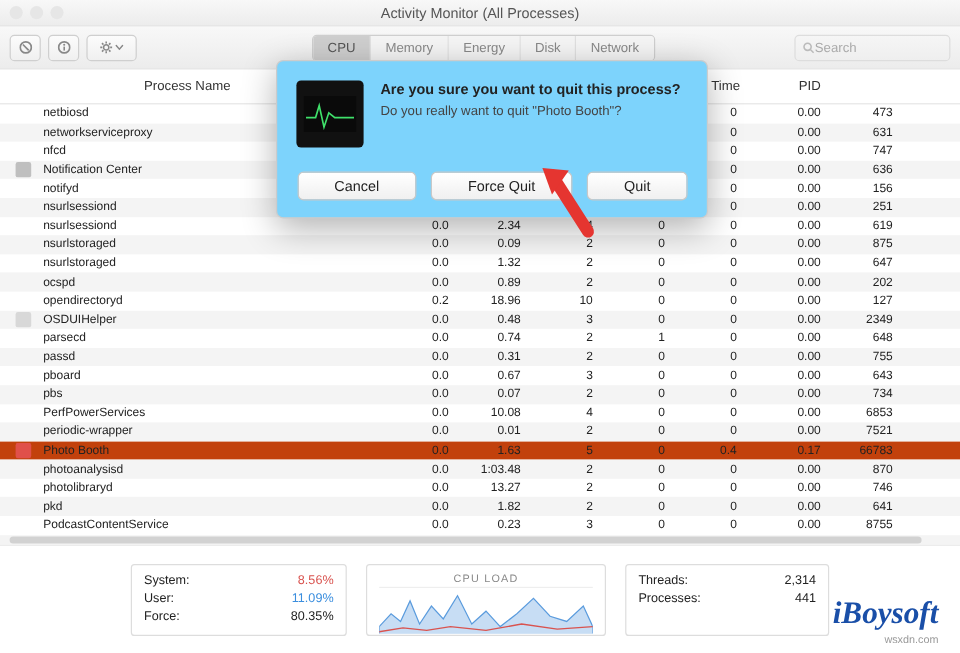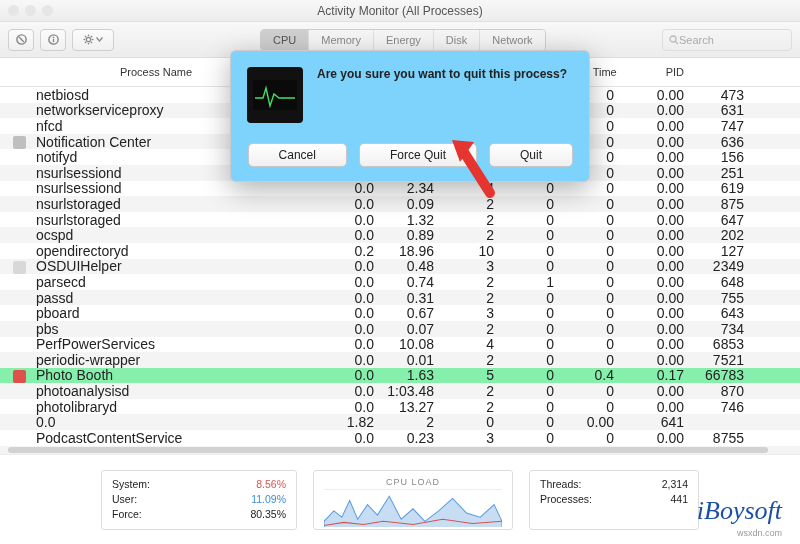--- a/index.html
+++ b/index.html
@@ -13,46 +13,46 @@
 .tbtn.wd { width: auto; padding: 0 10px; }
 .seg { display: flex; border: 1px solid #cfcfcf; border-radius: 4px; overflow: hidden; margin-left: 140px; }
 .seg .sitem { padding: 4px 12px; font-size: 11px; color: #888; background: #f5f5f5; border-right: 1px solid #e0e0e0; text-align: right; }
 .seg .sitem:last-child { border-right: none; }
 .seg .sitem.active { background: #cfcfcf; color: #555; }
 .search { margin-left: auto; width: 130px; height: 22px; border: 1px solid #ddd; border-radius: 4px; display: flex; align-items: center; padding: 0 6px; color: #aaa; gap: 0; }
 .header-row { display: grid; grid-template-columns: 280px 100px 60px 60px 60px 60px 70px 60px; font-size: 11px; color: #333; background: #fff; border-bottom: 1px solid #e5e5e5; }
 .header-row > div { padding: 8px 6px; text-align: right; white-space: nowrap; overflow: hidden; }
 .header-row > div:first-child { text-align: left; padding-left: 120px; }
 .tbody { flex: 1; overflow: hidden; }
-.row { display: grid; grid-template-columns: 30px 250px 100px 60px 60px 60px 60px 70px 60px; font-size: 14px; height: 15.6px; align-items: center; }
+.row { display: grid; grid-template-columns: 30px 250px 100px 60px 60px 60px 60px 70px 60px; font-size: 10px; height: 15.6px; align-items: center; }
 .row:nth-child(even) { background: #f4f4f4; }
-.row.sel { background: #86efac; }
+.row.sel { background: #c2410c; }
 .row > div { padding: 0 6px; text-align: right; white-space: nowrap; overflow: hidden; text-overflow: ellipsis; }
 .row > div:nth-child(1) { padding: 0 2px 0 10px; text-align: center; }
 .row > div:nth-child(2) { text-align: left; }
 .icon-img { width: 13px; height: 13px; display: inline-block; border-radius: 2px; vertical-align: middle; }
 .footer { height: 90px; display: flex; justify-content: center; align-items: center; gap: 16px; padding: 8px 40px; border-top: 1px solid #ececec; position: relative; }
 .panel { border: 1px solid #ddd; border-radius: 3px; padding: 6px 10px; font-size: 10.5px; height: 60px; }
-.panel.stats { width: 196px; text-align: right; }
+.panel.stats { width: 180px; text-align: right; }
 .panel.chart { width: 200px; display: flex; flex-direction: column; }
 .panel.threads { width: 170px; }
 .srow { display: flex; justify-content: space-between; line-height: 15px; }
 .srow .sysval { color: #d9534f; }
 .srow .userval { color: #3b8ede; }
 .ctitle { text-align: center; font-size: 9px; color: #888; letter-spacing: 1px; }
 .sparkline { flex: 1; position: relative; border-top: 1px solid #eee; margin-top: 2px; }
 .modal { position: absolute; left: 230px; top: 50px; width: 360px; background: #7dd3fc; border: 1px solid #ccc; border-radius: 6px; box-shadow: 0 8px 28px rgba(0,0,0,.3); padding: 16px 16px 14px 16px; display: flex; flex-direction: column; }
 .modal .mtop { display: flex; gap: 14px; }
 .modal .micon { width: 56px; height: 56px; background: #111; border-radius: 4px; display: flex; align-items: center; justify-content: center; }
 .modal .mtext h3 { font-size: 12px; font-weight: 700; color: #222; margin-bottom: 6px; }
 .modal .mtext p { font-size: 11px; color: #444; }
 .modal .mbtns { display: flex; justify-content: flex-end; gap: 12px; margin-top: 20px; }
 .modal .mbtn { min-width: 74px; padding: 4px 30px; background: linear-gradient(#ffffff,#f0f0f0); border: 1px solid #c8c8c8; border-radius: 5px; font-size: 12px; text-align: center; }
 .arrow { position: absolute; left: 450px; top: 138px; pointer-events: none; z-index: 5; }
-.logo { position: absolute; right: 18px; bottom: 18px; font-size: 26px; font-weight: 400; font-style: italic; color: #1a4fa8; font-family: Georgia, serif; }
+.logo { position: absolute; right: 18px; bottom: 18px; font-size: 26px; font-weight: 700; font-style: italic; color: #1a4fa8; font-family: Georgia, serif; }
 .url { position: absolute; right: 18px; bottom: 6px; font-size: 9px; color: #999; }
 .hscroll { height: 8px; background: #f4f4f4; display: flex; align-items: center; padding: 0 8px; }
 .hscroll .thumb { height: 6px; width: 760px; background: #d2d2d2; border-radius: 3px; }
 </style>
 </head>
 <body>
 
 <div class="window">
   <div class="titlebar">
     <div class="traffic">
@@ -349,20 +349,21 @@
         <div>0.0</div>
         <div>13.27</div>
         <div>2</div>
         <div>0</div>
         <div>0</div>
         <div>0.00</div>
         <div>746</div>
       </div>
       <div class="row">
         <div></div>
+        <div>pkd</div>
         <div>0.0</div>
         <div>1.82</div>
         <div>2</div>
         <div>0</div>
         <div>0</div>
         <div>0.00</div>
         <div>641</div>
       </div>
       <div class="row">
         <div></div>
@@ -431,20 +432,21 @@
 <div class="modal">
   <div class="mtop">
     <div class="micon">
       <svg width="44" height="30" viewBox="0 0 44 30">
           <rect width="44" height="30" fill="#0a0a0a"></rect>
           <path d="M2 18 L10 18 L13 8 L17 26 L21 14 L26 18 L42 18" fill="none" stroke="#3fe06a" stroke-width="1.4"></path>
         </svg>
     </div>
     <div class="mtext">
       <h3>Are you sure you want to quit this process?</h3>
+      <p>Do you really want to quit "Photo Booth"?</p>
     </div>
   </div>
   <div class="mbtns">
     <div class="mbtn">Cancel</div>
     <div class="mbtn">Force Quit</div>
     <div class="mbtn">Quit</div>
   </div>
 </div>
 
 <svg class="arrow" width="60" height="70">

